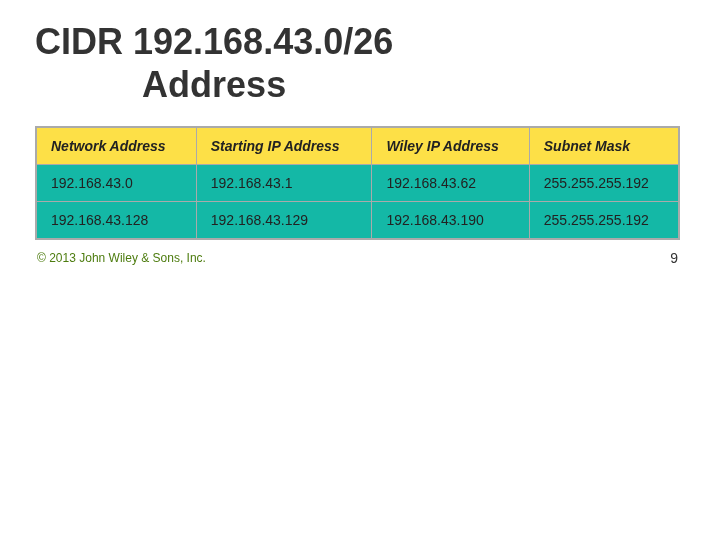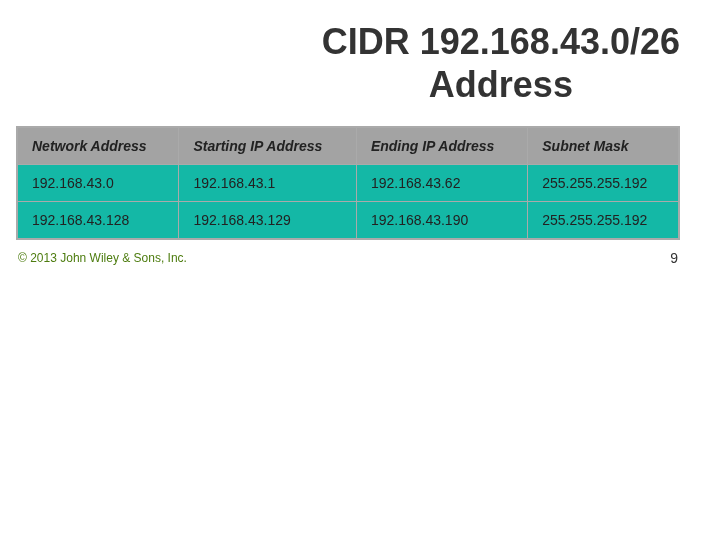--- a/index.html
+++ b/index.html
@@ -16,22 +16,22 @@
       overflow: hidden;
       position: relative;
     }
 
     .page-container {
       width: 720px;
       height: 540px;
       background: #ffffff;
       display: flex;
       flex-direction: column;
-      align-items: flex-end;
-      padding: 20px 40px 10px 16px;
+      align-items: flex-start;
+      padding: 20px 40px 10px 35px;
     }
 
     .page-title {
       font-size: 36px;
       font-weight: bold;
       color: #333333;
       text-align: center;
       line-height: 1.2;
       margin-bottom: 20px;
     }
@@ -49,21 +49,21 @@
 
     th, td {
       border: 1px solid #aaaaaa;
       padding: 10px 14px;
       text-align: left;
       font-size: 14px;
       color: #222222;
     }
 
     thead th {
-      background: #a3a3a3;
+      background: #fde047;
       font-weight: bold;
       font-style: italic;
       font-size: 14px;
       vertical-align: top;
     }
 
     tbody tr td {
       background: #14b8a6;
       font-size: 14px;
     }
@@ -96,21 +96,21 @@
     <span>CIDR 192.168.43.0/26</span><br>
     <span>Address</span>
   </div>
 
   <div class="table-wrapper">
     <table>
       <thead>
         <tr>
           <th>Network Address</th>
           <th>Starting IP Address</th>
-          <th>Ending IP Address</th>
+          <th>Wiley IP Address</th>
           <th>Subnet Mask</th>
         </tr>
       </thead>
       <tbody>
         <tr>
           <td>192.168.43.0</td>
           <td>192.168.43.1</td>
           <td>192.168.43.62</td>
           <td>255.255.255.192</td>
         </tr>

